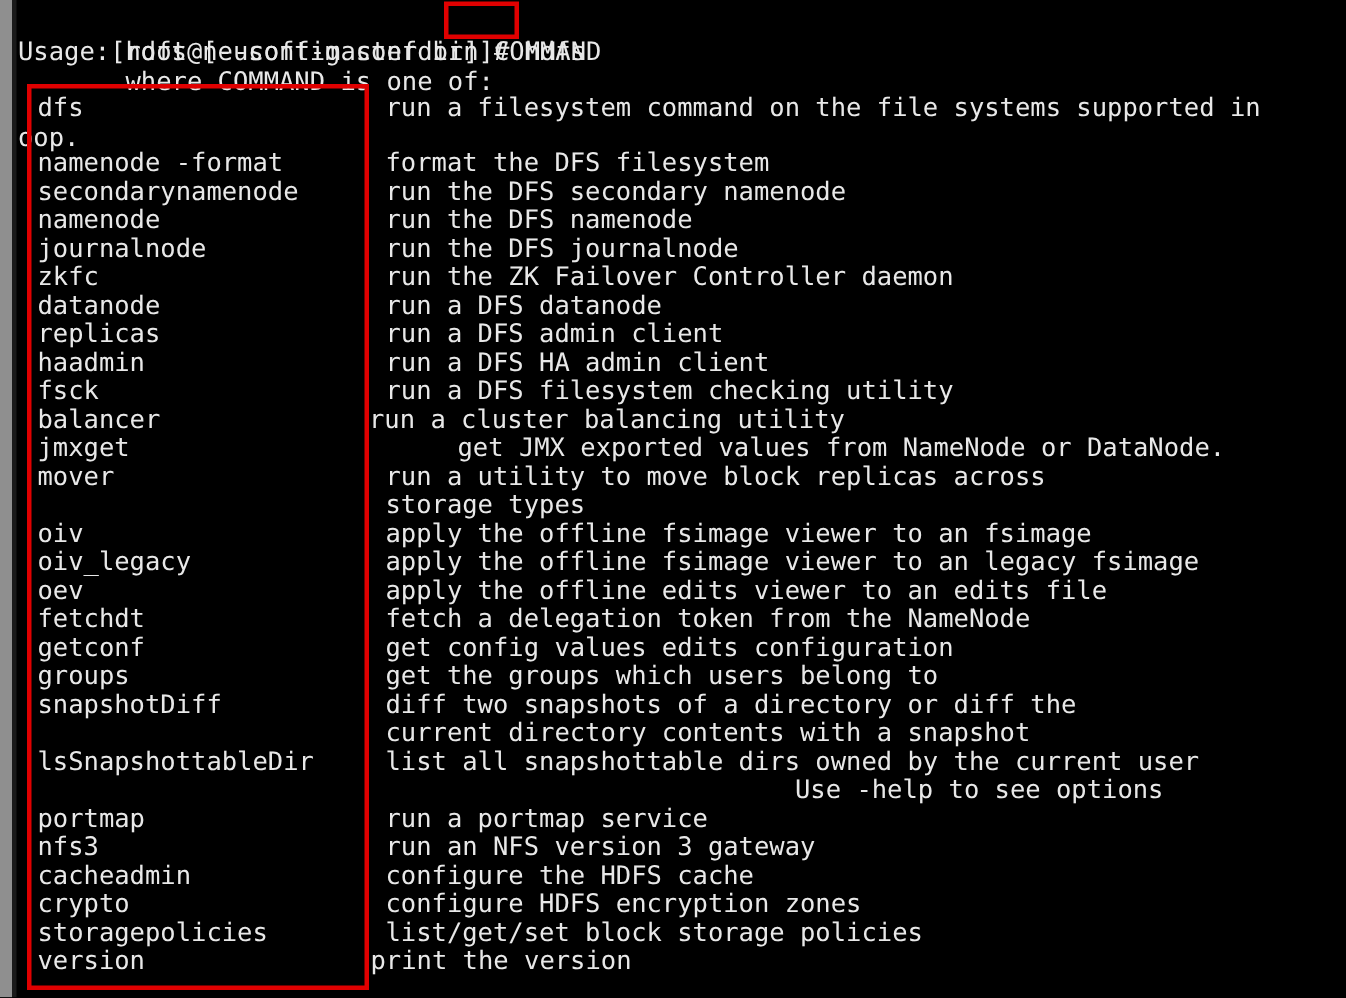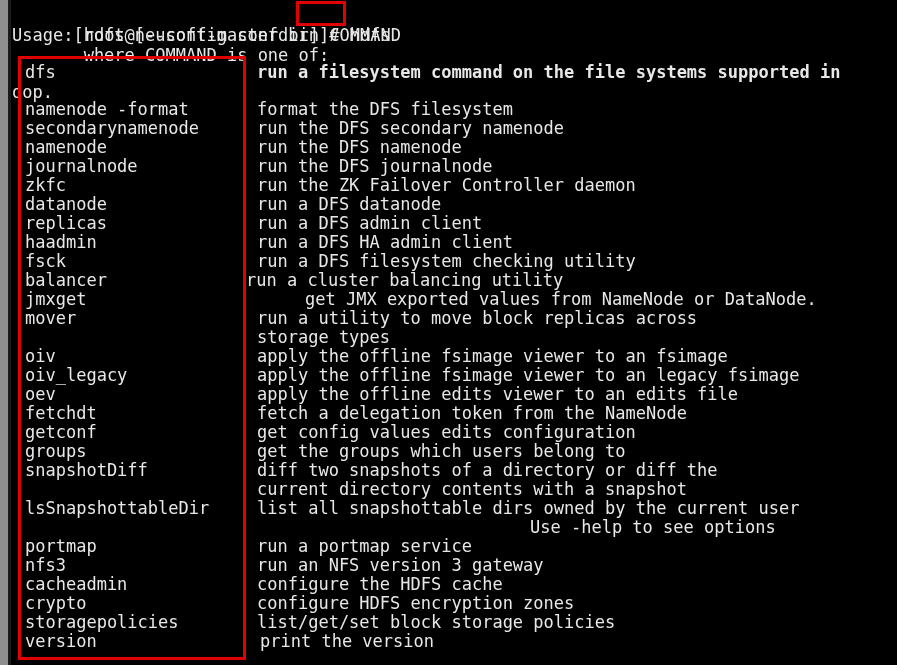--- a/index.html
+++ b/index.html
@@ -130,21 +130,21 @@
     <div class="line" style="left:25px; top:441px;">groups</div>
     <div class="line" style="left:25px; top:460px;">snapshotDiff</div>
     <div class="line" style="left:25px; top:498px;">lsSnapshottableDir</div>
     <div class="line" style="left:25px; top:536px;">portmap</div>
     <div class="line" style="left:25px; top:555px;">nfs3</div>
     <div class="line" style="left:25px; top:574px;">cacheadmin</div>
     <div class="line" style="left:25px; top:593px;">crypto</div>
     <div class="line" style="left:25px; top:612px;">storagepolicies</div>
     <div class="line" style="left:25px; top:631px;">version</div>
 
-    <div class="line" style="left:257px; top:62px;font-weight:bold;">run a filesystem command on the file systems supported in</div>
+    <div class="line" style="left:257px; top:62px;">run a filesystem command on the file systems supported in</div>
     <div class="line" style="left:257px; top:99px;">format the DFS filesystem</div>
     <div class="line" style="left:257px; top:118px;">run the DFS secondary namenode</div>
     <div class="line" style="left:257px; top:137px;">run the DFS namenode</div>
     <div class="line" style="left:257px; top:156px;">run the DFS journalnode</div>
     <div class="line" style="left:257px; top:175px;">run the ZK Failover Controller daemon</div>
     <div class="line" style="left:257px; top:194px;">run a DFS datanode</div>
     <div class="line" style="left:257px; top:213px;">run a DFS admin client</div>
     <div class="line" style="left:257px; top:232px;">run a DFS HA admin client</div>
     <div class="line" style="left:257px; top:251px;">run a DFS filesystem checking utility</div>
     <div class="line" style="left:246px; top:270px;">run a cluster balancing utility</div>
@@ -159,20 +159,20 @@
     <div class="line" style="left:257px; top:441px;">get the groups which users belong to</div>
     <div class="line" style="left:257px; top:460px;">diff two snapshots of a directory or diff the</div>
     <div class="line" style="left:257px; top:479px;">current directory contents with a snapshot</div>
     <div class="line" style="left:257px; top:498px;">list all snapshottable dirs owned by the current user</div>
     <div class="line" style="left:530px; top:517px;">Use -help to see options</div>
     <div class="line" style="left:257px; top:536px;">run a portmap service</div>
     <div class="line" style="left:257px; top:555px;">run an NFS version 3 gateway</div>
     <div class="line" style="left:257px; top:574px;">configure the HDFS cache</div>
     <div class="line" style="left:257px; top:593px;">configure HDFS encryption zones</div>
     <div class="line" style="left:257px; top:612px;">list/get/set block storage policies</div>
-    <div class="line" style="left:260px; top:631px;">print the version</div>
+    <div class="line" style="left:247px; top:631px;">print the version</div>
 
   </div>
 
   <div class="hl-box" id="hdfs-box"></div>
   <div class="hl-box" id="cmd-list-box"></div>
 
 </div>
 
 </body></html>

